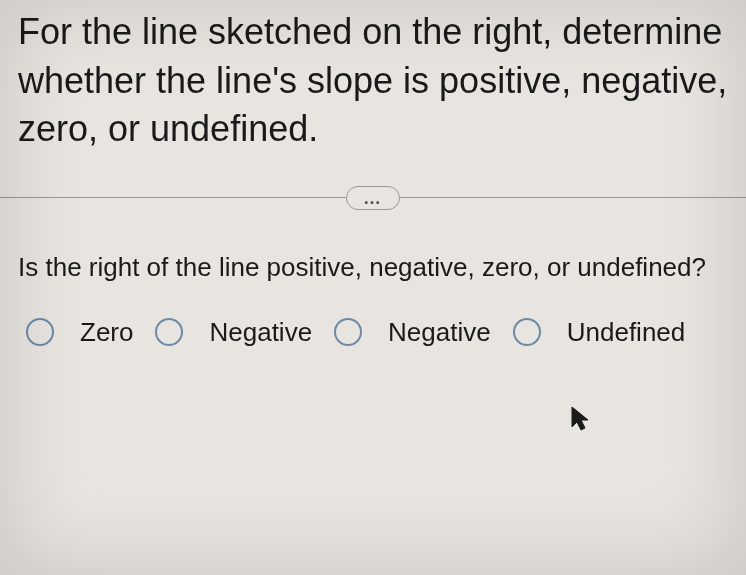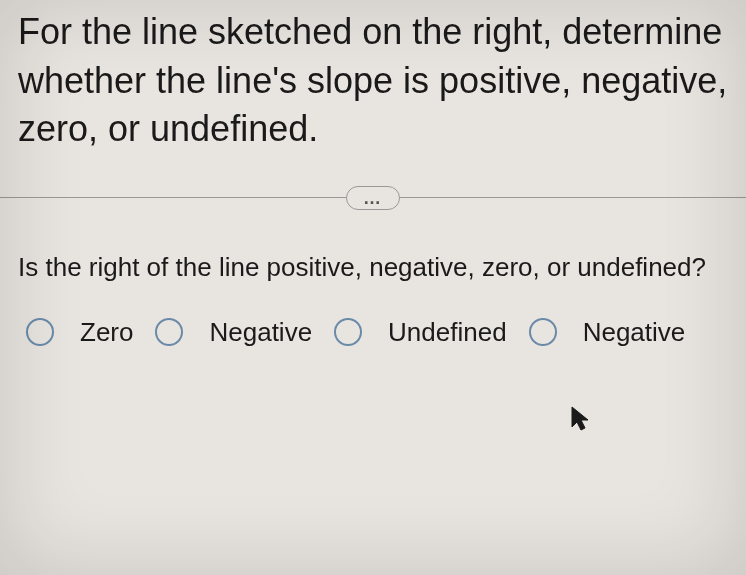--- a/index.html
+++ b/index.html
@@ -107,25 +107,25 @@
   <div class="option">
     <div class="radio-circle"></div>
     <div class="option-label">Zero</div>
   </div>
   <div class="option">
     <div class="radio-circle"></div>
     <div class="option-label">Negative</div>
   </div>
   <div class="option">
     <div class="radio-circle"></div>
-    <div class="option-label">Undefined</div>
+    <div class="option-label">Negative</div>
   </div>
   <div class="option">
     <div class="radio-circle"></div>
-    <div class="option-label">Negative</div>
+    <div class="option-label">Undefined</div>
   </div>
 </div>
 
 <svg class="cursor" width="22" height="28" viewBox="0 0 22 28">
   <path d="M2 2 L2 22 L7 17 L11 25 L15 23 L11 15 L18 15 Z" fill="#1a1a1a" stroke="#1a1a1a" stroke-width="1"></path>
 </svg>
 
 <div class="vignette"></div>
 
 </body></html>

